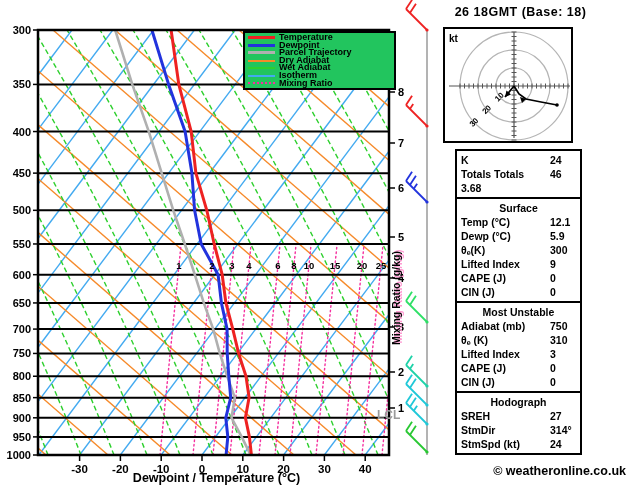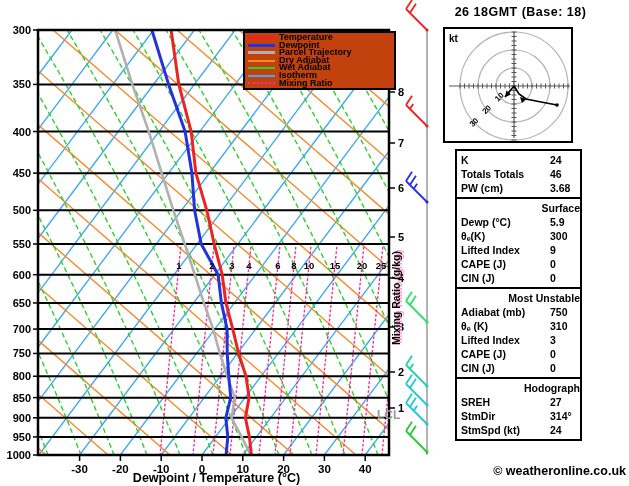--- a/index.html
+++ b/index.html
@@ -7,33 +7,33 @@
         font-family:"Liberation Sans",sans-serif;overflow:hidden;}
   .abs{position:absolute;}
   .ttl{font-weight:bold;color:#000;white-space:nowrap;}
   #station-title{left:52px;top:5px;font-size:13.5px;letter-spacing:1px;}
   #datetime-title{left:402px;top:5px;font-size:12.5px;letter-spacing:0.5px;}
   #hpa-label{left:14px;top:3px;font-size:11.5px;}
   #km-asl-label{left:374px;top:2px;font-size:11.5px;line-height:12px;text-align:left;}
   #footer-credit{left:428px;top:464px;width:198px;text-align:right;font-size:12.5px;}
   #chart-svg{left:0;top:0;z-index:1;}
   svg text{font-family:"Liberation Sans",sans-serif;fill:#000;}
-  #legend{left:243px;top:31px;width:146px;border:2px solid #000;background:#c2410c;
+  #legend{left:243px;top:31px;width:146px;border:2px solid #000;background:#22c55e;
           z-index:5;padding:1px 0 1px 3px;}
   .lg-row{display:flex;align-items:center;height:7.6px;}
   .lg-line{width:27px;flex:none;margin-right:4px;}
   .lg-lbl{font-size:9px;font-weight:bold;line-height:7.6px;white-space:nowrap;}
   #mixratio-axis-label{left:331px;top:292px;width:130px;text-align:center;
       transform:rotate(-90deg);font-size:10.5px;font-weight:bold;z-index:2;
       text-shadow:1.5px 1.5px 0 #ff9ad2;white-space:nowrap;}
   #lcl-label{left:377px;top:408px;font-size:12px;font-weight:bold;color:#9a9a9a;z-index:3;}
   #hodograph-svg{left:443px;top:26px;z-index:2;}
   #panel{left:455px;top:151px;width:127px;z-index:2;}
   .sect{border:2px solid #000;background:#fff;margin-top:-2px;padding:2px 0;}
-  .sect-hd{text-align:right;font-size:10.5px;font-weight:bold;line-height:14px;white-space:nowrap;}
+  .sect-hd{text-align:center;font-size:10.5px;font-weight:bold;line-height:14px;white-space:nowrap;}
   .p-row{display:flex;padding:0 4px;line-height:14px;font-size:10.5px;font-weight:bold;}
   .p-lbl{width:89px;flex:none;white-space:nowrap;}
   .p-val{flex:none;white-space:nowrap;}
 </style>
 </head>
 <body>
 
 <div class="page">
 
   <span class="abs ttl" id="hpa-label">hPa</span>
@@ -427,27 +427,30 @@
       <div class="sect">
         <div class="p-row">
           <span class="p-lbl">K</span>
           <span class="p-val">24</span>
         </div>
         <div class="p-row">
           <span class="p-lbl">Totals Totals</span>
           <span class="p-val">46</span>
         </div>
         <div class="p-row">
-          <span class="p-lbl">PW (cm)</span>
           <span class="p-val">3.68</span>
         </div>
       </div>
       <div class="sect">
         <div class="sect-hd">Surface</div>
         <div class="p-row">
+          <span class="p-lbl">Temp (°C)</span>
+          <span class="p-val">12.1</span>
+        </div>
+        <div class="p-row">
           <span class="p-lbl">Dewp (°C)</span>
           <span class="p-val">5.9</span>
         </div>
         <div class="p-row">
           <span class="p-lbl">θₑ(K)</span>
           <span class="p-val">300</span>
         </div>
         <div class="p-row">
           <span class="p-lbl">Lifted Index</span>
           <span class="p-val">9</span>

